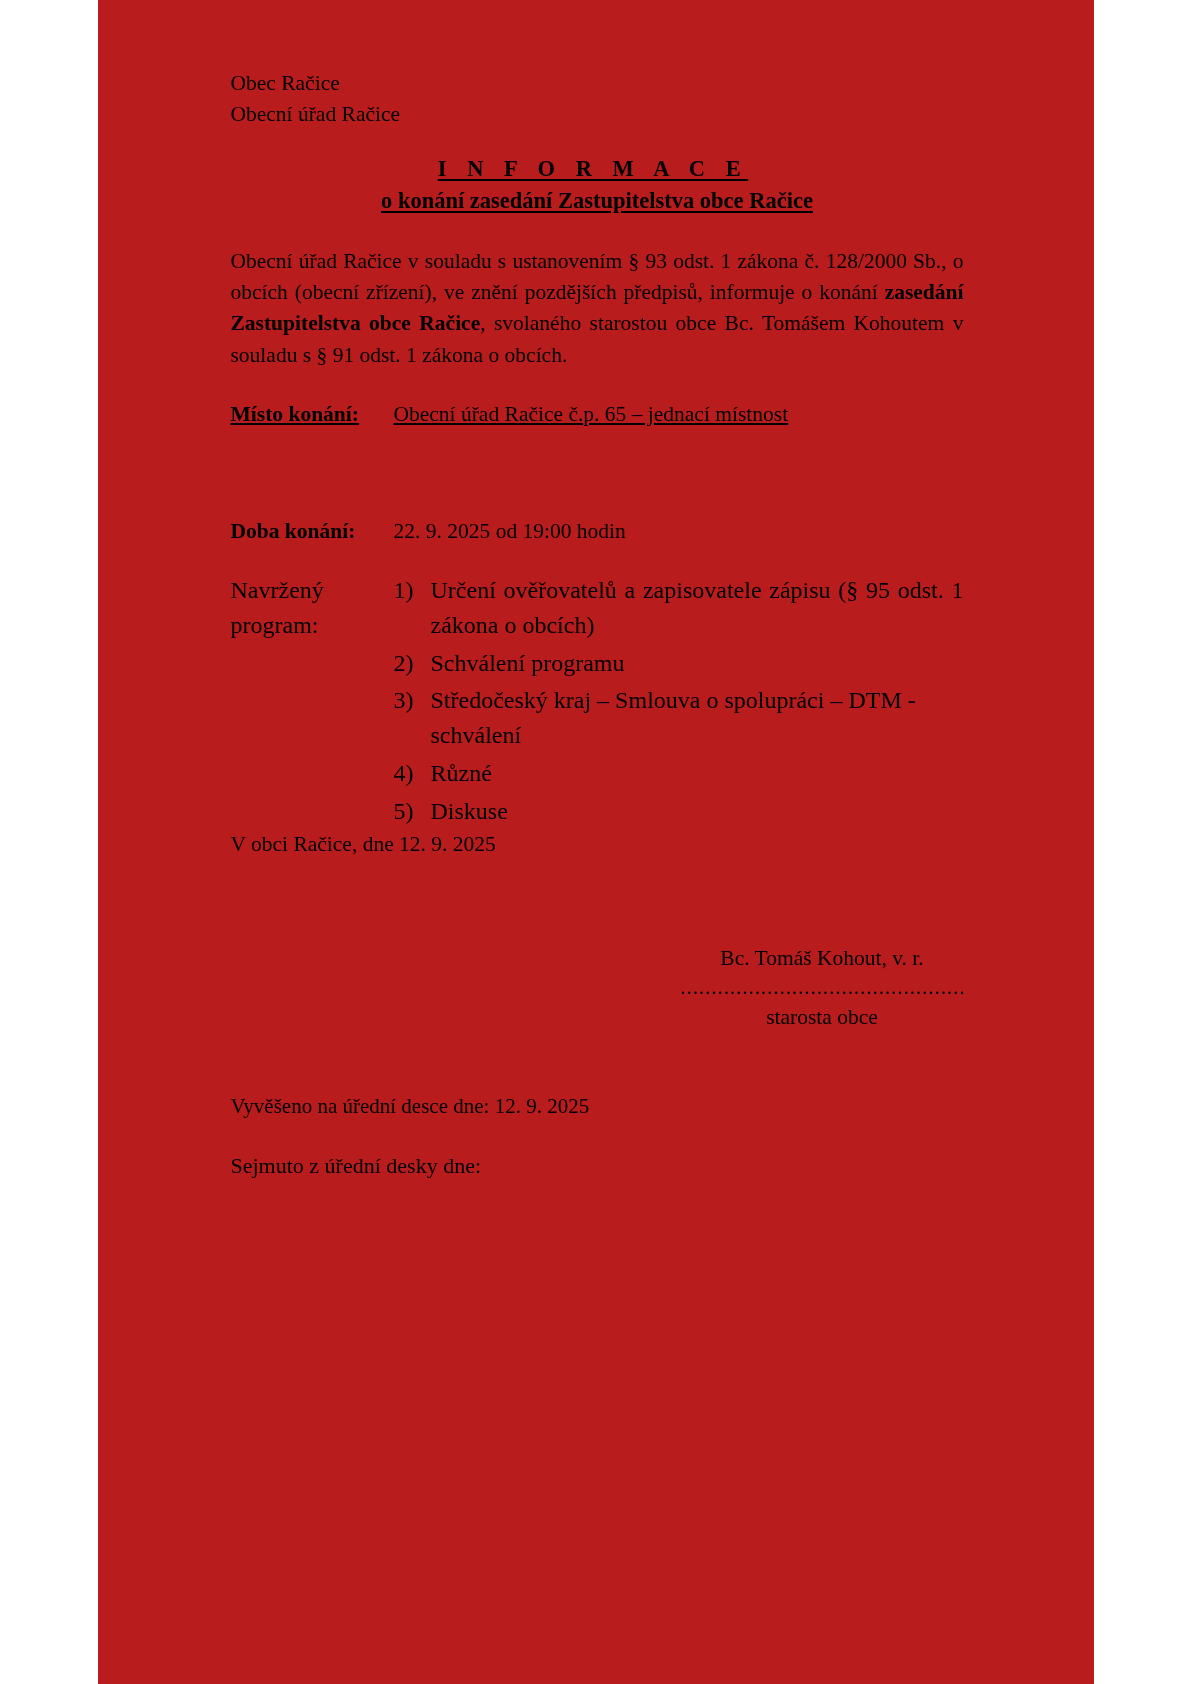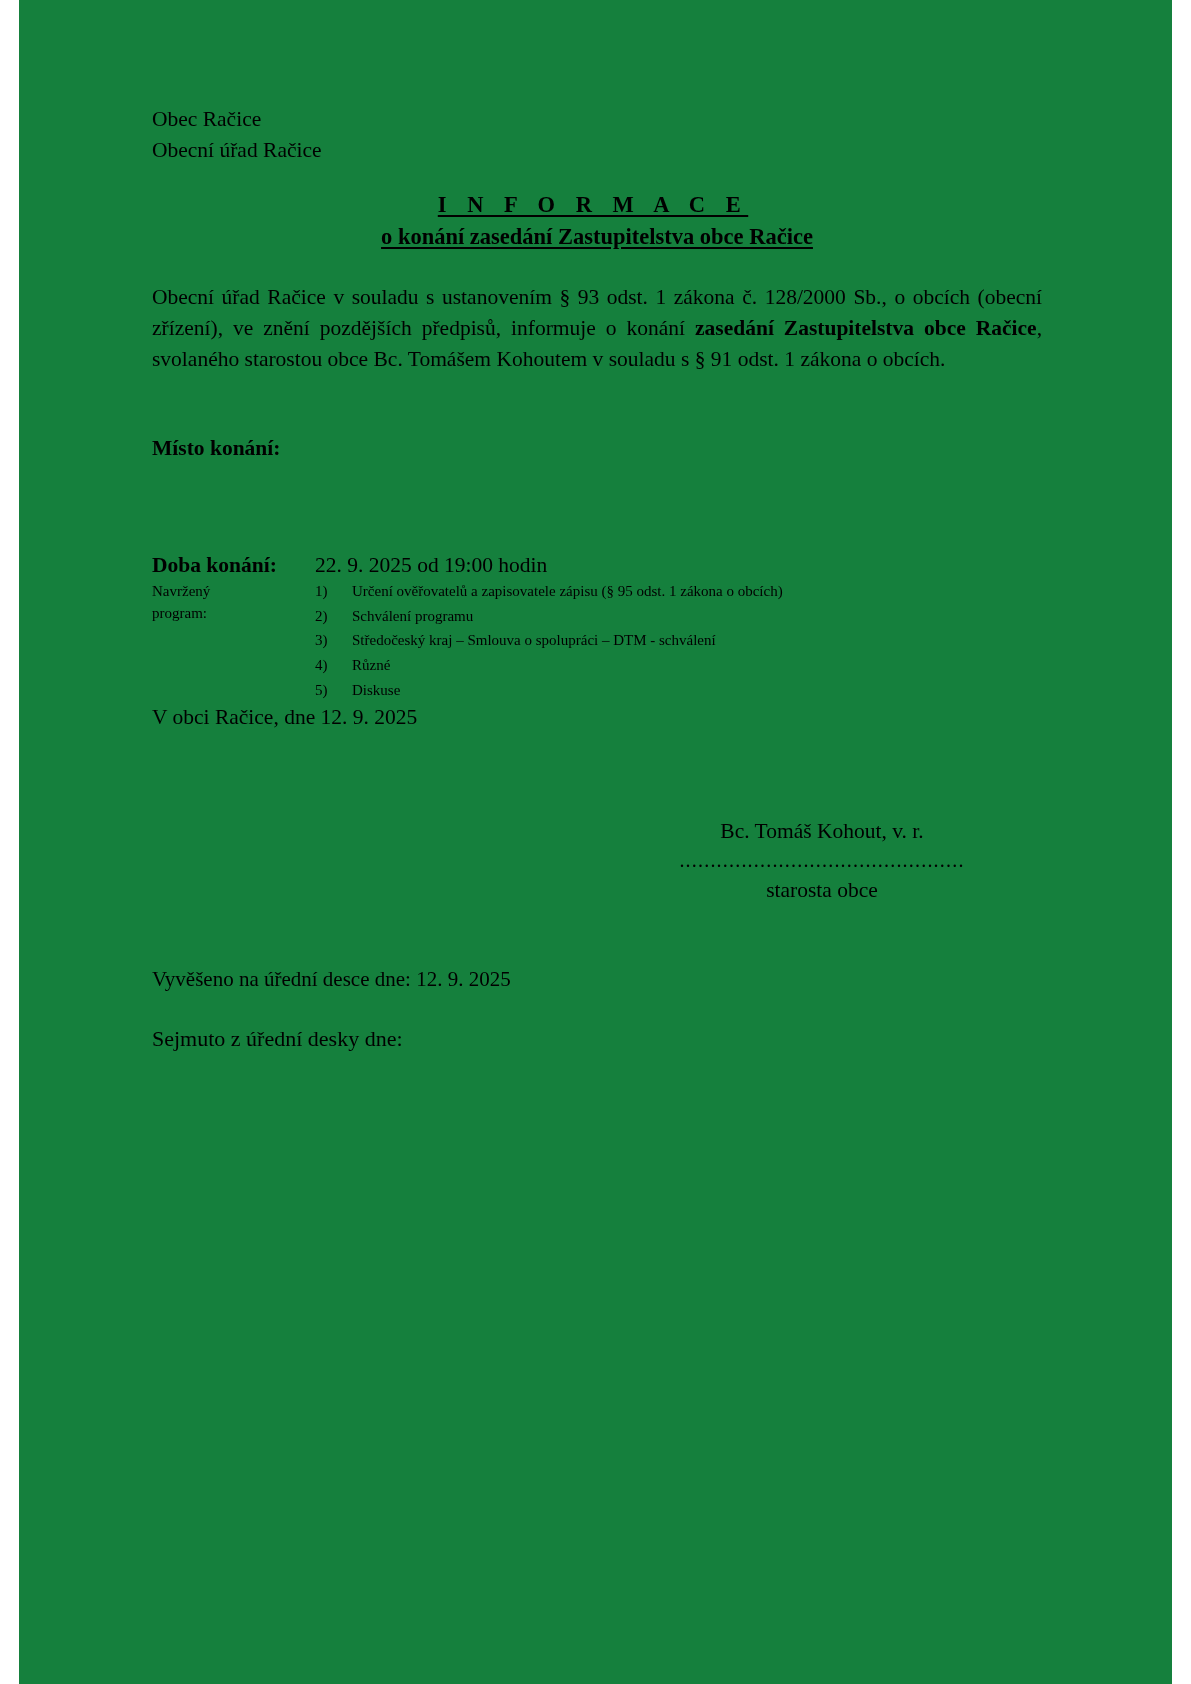--- a/index.html
+++ b/index.html
@@ -7,26 +7,26 @@
     margin: 0;
     padding: 0;
     background: #ffffff;
   }
   body {
     font-family: "Liberation Serif", "DejaVu Serif", serif;
     color: #000000;
   }
   .page {
     position: relative;
-    width: 1153px;
+    width: 996px;
     height: 1684px;
     margin: 0 auto;
-    background: #15803d;
+    background: #b91c1c;
     box-sizing: border-box;
-    padding: 104px 130px 0 133px;
+    padding: 68px 130px 0 133px;
     overflow: hidden;
   }
 
   
   .sender {
     font-size: 21.5px;
     line-height: 1.42;
     margin: 0;
   }
   .sender div {
@@ -66,36 +66,37 @@
   }
   .intro b { font-weight: bold; }
 
   
   .row {
     display: flex;
     align-items: baseline;
     font-size: 21.5px;
     line-height: 1.45;
   }
-  .row-place { margin-top: 57px; }
+  .row-place { margin-top: 28px; text-decoration: underline; }
   .row-time  { margin-top: 86px; }
 
   .row-label {
     font-weight: bold;
     flex: 0 0 auto;
     white-space: pre;
   }
   .row-label.place { width: 163px; }
   .row-label.time  { width: 163px; }
   .row-value { flex: 1 1 auto; }
 
   
   .program {
     display: flex;
-    font-size: 15px;
+    margin-top: 26px;
+    font-size: 24px;
     line-height: 1.45;
   }
   .program-label {
     flex: 0 0 163px;
     white-space: pre-line;
   }
   .program-list {
     flex: 1 1 auto;
     list-style: none;
     margin: 0;
@@ -154,20 +155,21 @@
 
   <div class="title-block">
     <div><span class="title-main">I N F O R M A C E</span></div>
     <div><span class="title-sub">o konání zasedání Zastupitelstva obce Račice</span></div>
   </div>
 
   <p class="intro"><span>Obecní úřad Račice v souladu s ustanovením § 93 odst. 1 zákona č. 128/2000 Sb., o obcích (obecní zřízení), ve znění pozdějších předpisů, informuje o konání </span><b>zasedání Zastupitelstva obce Račice</b><span>, svolaného starostou obce Bc. Tomášem Kohoutem v souladu s § 91 odst. 1 zákona o obcích.</span></p>
 
   <div class="row row-place">
     <div class="row-label place">Místo konání:</div>
+    <div class="row-value">Obecní úřad Račice č.p. 65 – jednací místnost</div>
   </div>
 
   <div class="row row-time">
     <div class="row-label time">Doba konání:</div>
     <div class="row-value">22. 9. 2025 od 19:00 hodin</div>
   </div>
 
   <div class="program">
     <div class="program-label">Navržený
 program:</div>

